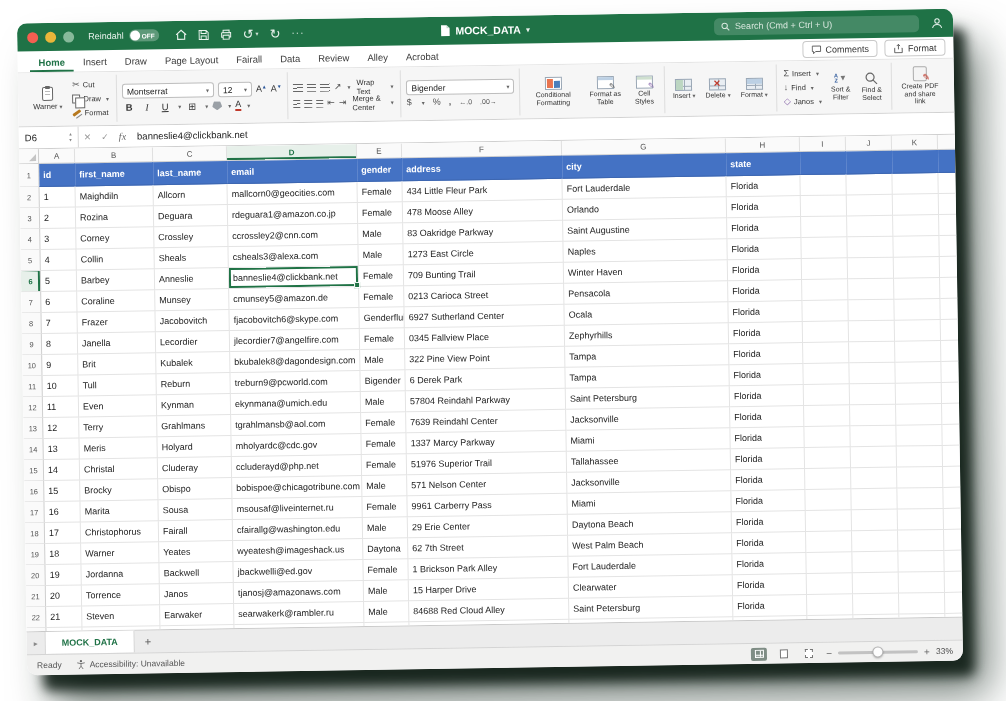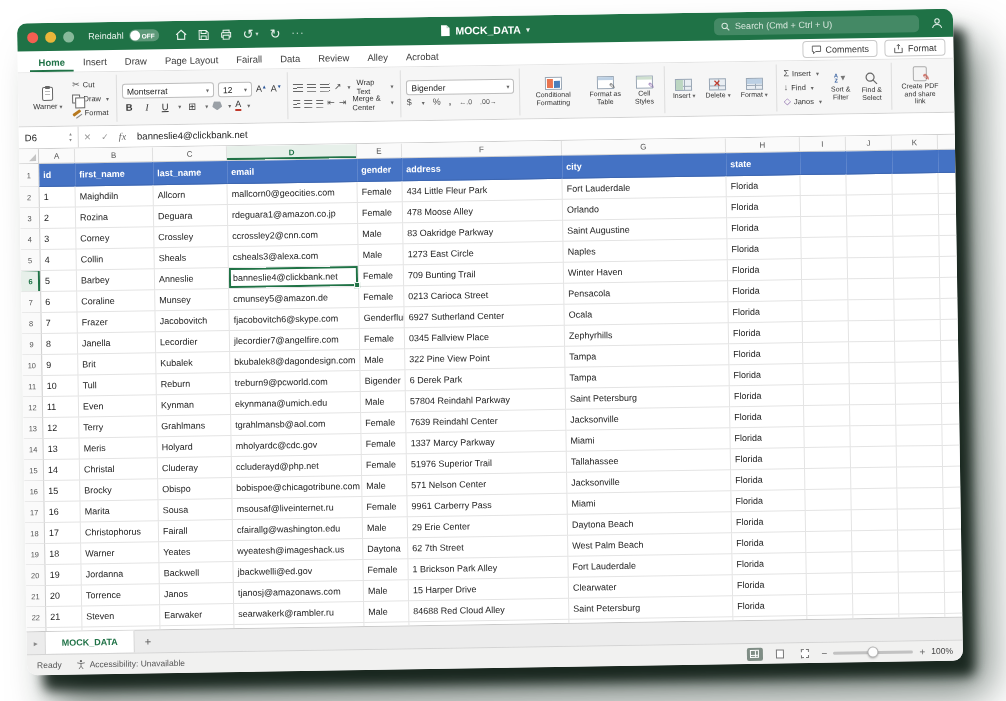--- a/index.html
+++ b/index.html
@@ -846,19 +846,19 @@
           </span>
       <span class="viewic">
             <span class="v-break"></span>
           </span>
       <div class="zoomer">
         <span>−</span>
         <span class="ztrack">
               <span class="zthumb"></span>
             </span>
         <span>+</span>
-        <span class="zpct">100%</span>
+        <span class="zpct">33%</span>
       </div>
     </div>
   </div>
 
 </div>
 </div>
 
 </body></html>

